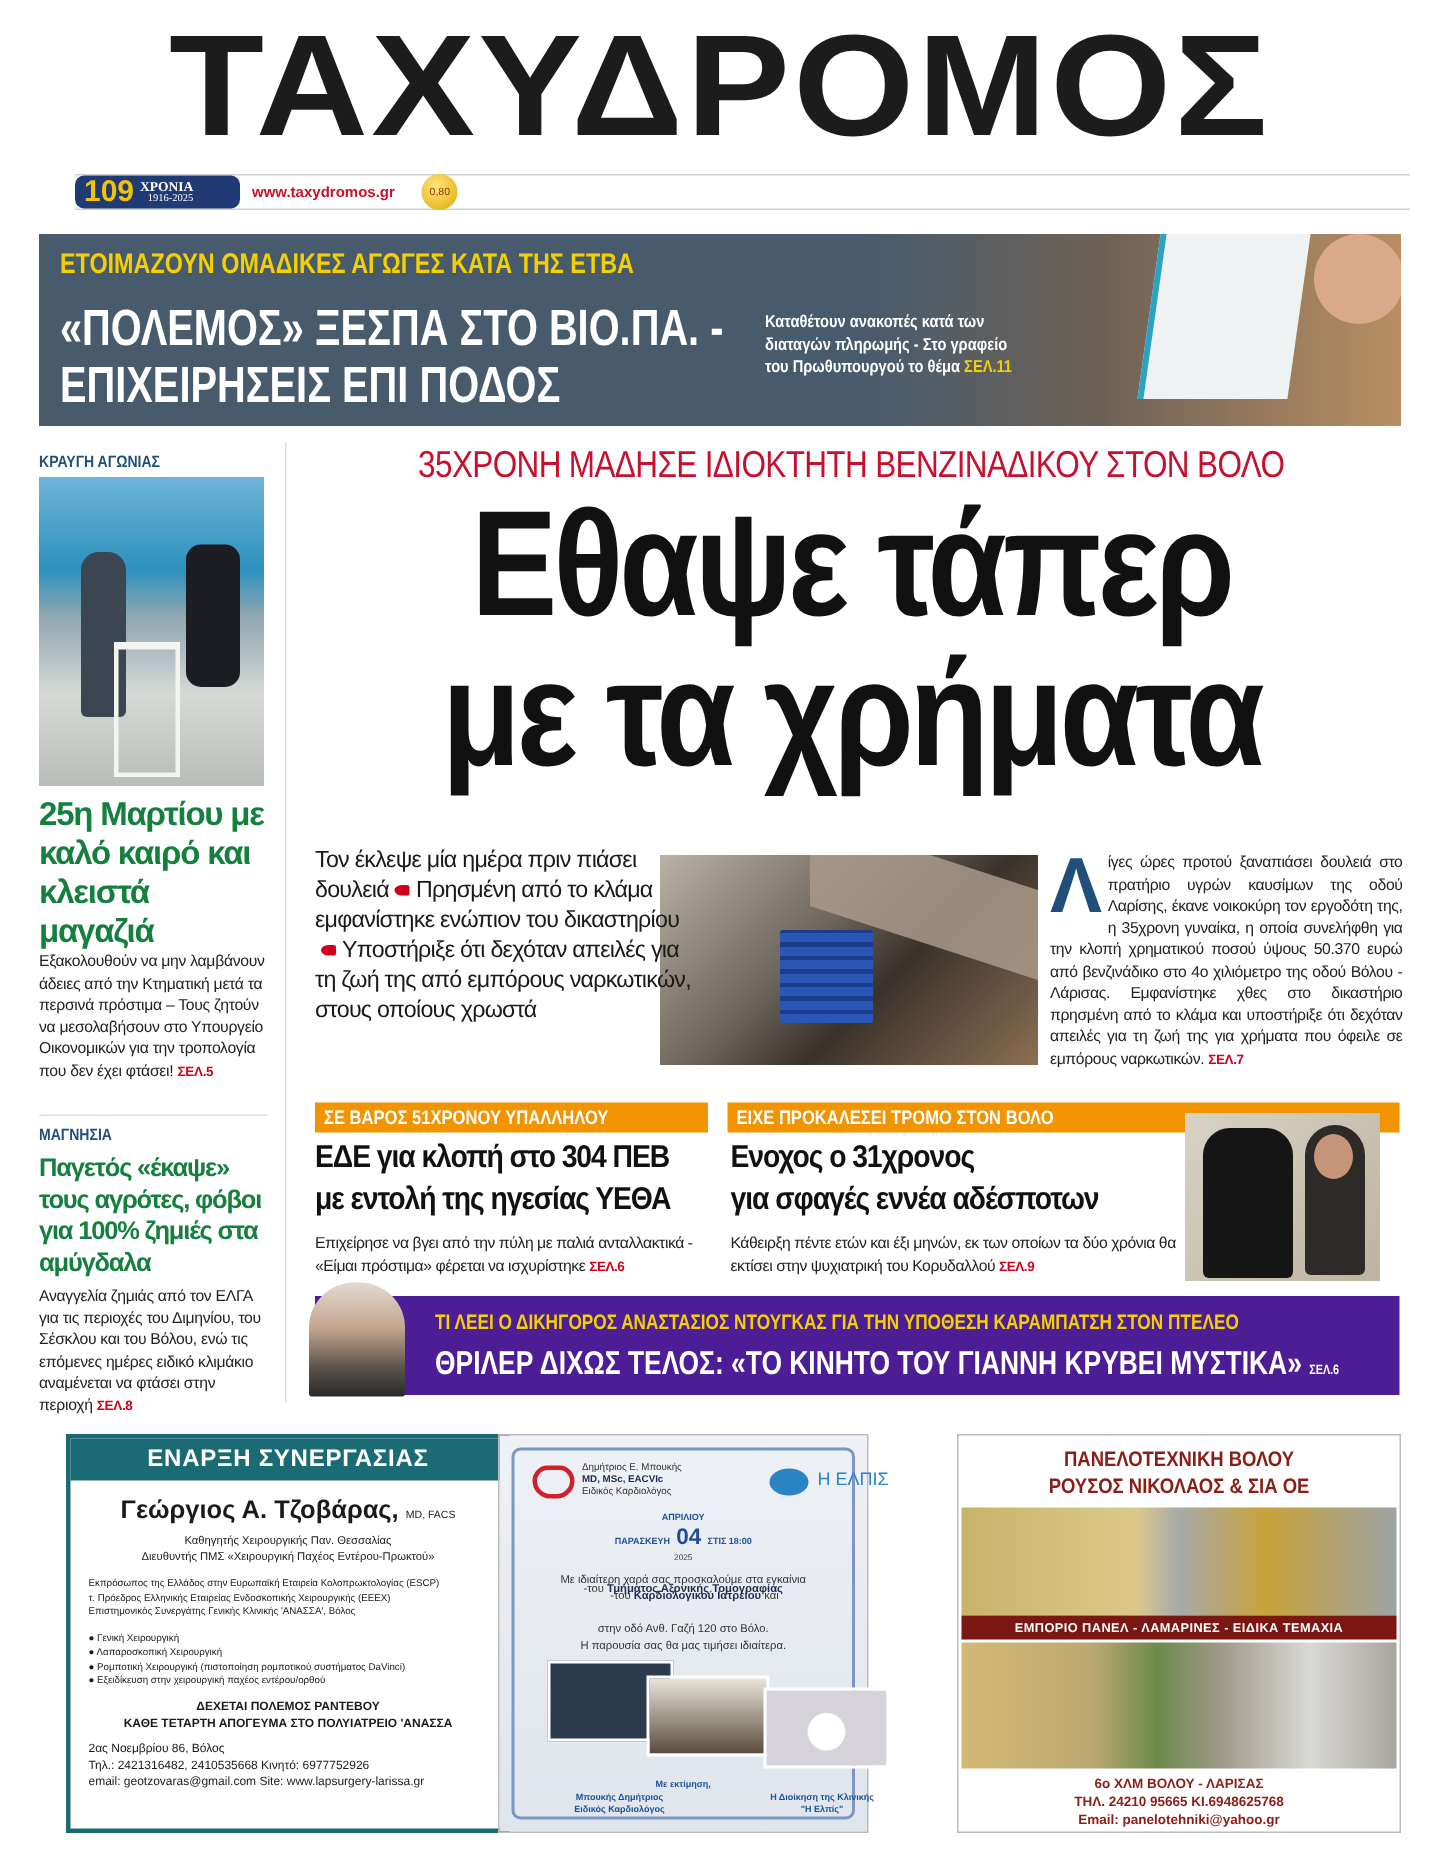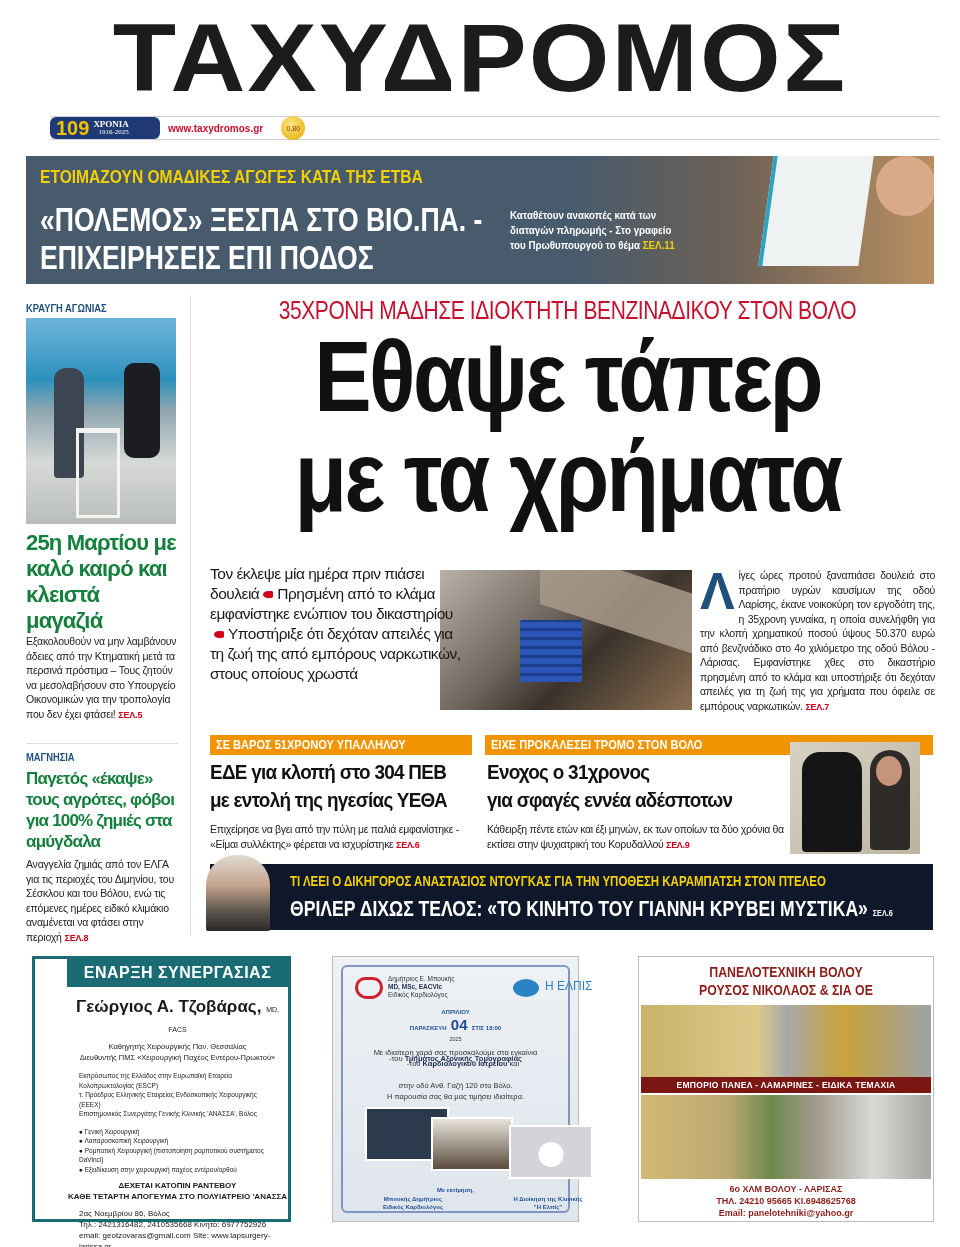--- a/index.html
+++ b/index.html
@@ -56,29 +56,29 @@
   .okick { background: #f29400; color: #fff; font-weight: 700; font-size: 13px; height: 20px; line-height: 20px; padding-left: 6px; white-space: nowrap; }
   .okick span { display: inline-block; transform: scaleX(0.85); transform-origin: left; }
   .subhd { font-weight: 700; font-size: 21px; line-height: 28px; letter-spacing: -0.8px; color: #111; transform: scaleX(0.9); transform-origin: left; white-space: nowrap; }
   .small { font-size: 10.5px; line-height: 14.5px; color: #222; letter-spacing: -0.3px; }
   #photo3 { left: 790px; top: 742px; width: 130px; height: 112px; background: linear-gradient(135deg, #d8d2c5, #bdb39f); overflow: hidden; }
   #photo3 .p1 { left: 12px; top: 10px; width: 60px; height: 100px; background: #151515; border-radius: 18px 18px 4px 4px; }
   #photo3 .p2 { left: 80px; top: 8px; width: 40px; height: 100px; background: #2d2a27; border-radius: 20px 20px 4px 4px; }
   #photo3 .face { left: 86px; top: 14px; width: 26px; height: 30px; background: #c69478; border-radius: 50%; }
 
   
-  #redstrip { left: 210px; top: 864px; width: 723px; height: 66px; background: #0f172a; }
+  #redstrip { left: 210px; top: 864px; width: 723px; height: 66px; background: #4c1d95; }
   #redstrip .k { left: 80px; top: 9px; color: #f4d000; font-weight: 700; font-size: 14px; transform: scaleX(0.82); transform-origin: left; white-space: nowrap; }
   #redstrip .h { left: 80px; top: 32px; color: #fff; font-weight: 700; font-size: 22px; transform: scaleX(0.8); transform-origin: left; white-space: nowrap; }
   #redstrip .h small { font-size: 9px; }
   #avatar { left: 206px; top: 855px; width: 64px; height: 76px; background: linear-gradient(180deg, #e1dad1 0%, #c4a48d 40%, #5a534c 75%, #2a2a2a 100%); border-radius: 30px 30px 2px 2px; }
 
   
   .ad { top: 956px; height: 266px; border: 1px solid #bbb; }
-  #ad1 { left: 32px; width: 259px; border: 3px solid #1b6b74; background: #fff; padding-left: 32px; }
+  #ad1 { left: 44px; width: 296px; border: 3px solid #1b6b74; background: #fff; }
   #ad1 .hdr { height: 28px; background: #1b6b74; color: #fff; font-weight: 700; font-size: 16px; text-align: center; line-height: 28px; letter-spacing: 0.5px; }
   #ad1 .name { text-align: center; font-weight: 700; font-size: 17px; margin-top: 10px; }
   #ad1 .name small { font-size: 7px; font-weight: 400; }
   #ad1 .c { text-align: center; font-size: 7.5px; line-height: 11px; }
   #ad1 .l { font-size: 6.5px; line-height: 9.5px; padding: 0 12px; }
   #ad1 .b { text-align: center; font-size: 8px; font-weight: 700; line-height: 11px; }
   #ad1 .ct { font-size: 8px; line-height: 11px; padding: 0 12px; }
 
   #ad2 { left: 332px; width: 247px; background: linear-gradient(180deg, #eef1f5, #dfe5ec); }
   #ad2 .frame { position: absolute; left: 8px; top: 8px; right: 8px; bottom: 8px; border: 2px solid #7f97c0; border-radius: 6px; }
@@ -161,21 +161,21 @@
   <span>ίγες ώρες προτού ξαναπιάσει δουλειά στο πρατήριο υγρών καυσίμων της οδού Λαρίσης, έκανε νοικοκύρη τον εργοδότη της, η 35χρονη γυναίκα, η οποία συνελήφθη για την κλοπή χρηματικού ποσού ύψους 50.370 ευρώ από βενζινάδικο στο 4ο χιλιόμετρο της οδού Βόλου - Λάρισας. Εμφανίστηκε χθες στο δικαστήριο πρησμένη από το κλάμα και υποστήριξε ότι δεχόταν απειλές για τη ζωή της για χρήματα που όφειλε σε εμπόρους ναρκωτικών.</span>
   <span class="sel-red">ΣΕΛ.7</span>
 </div>
 
 <div class="abs okick" style="left:210px; top:735px; width:262px;"><span>ΣΕ ΒΑΡΟΣ 51ΧΡΟΝΟΥ ΥΠΑΛΛΗΛΟΥ</span></div>
 <div class="abs subhd" style="left:210px; top:758px;">
   <div>ΕΔΕ για κλοπή στο 304 ΠΕΒ</div>
   <div>με εντολή της ηγεσίας ΥΕΘΑ</div>
 </div>
 <div class="abs small" style="left:210px; top:822px; width:265px;">
-  <span>Επιχείρησε να βγει από την πύλη με παλιά εμφανίστηκε - «Είμαι συλλέκτης» φέρεται να ισχυρίστηκε</span>
+  <span>Επιχείρησε να βγει από την πύλη με παλιά ανταλλακτικά - «Είμαι πρόστιμα» φέρεται να ισχυρίστηκε</span>
   <span class="sel-red">ΣΕΛ.6</span>
 </div>
 
 <div class="abs okick" style="left:485px; top:735px; width:448px;"><span>ΕΙΧΕ ΠΡΟΚΑΛΕΣΕΙ ΤΡΟΜΟ ΣΤΟΝ ΒΟΛΟ</span></div>
 <div id="photo3" class="abs">
   <div class="abs p1"></div>
   <div class="abs p2"></div>
   <div class="abs face"></div>
 </div>
 <div class="abs subhd" style="left:487px; top:758px;">
@@ -205,21 +205,21 @@
     <div>Εκπρόσωπος της Ελλάδος στην Ευρωπαϊκή Εταιρεία Κολοπρωκτολογίας (ESCP)</div>
     <div>τ. Πρόεδρος Ελληνικής Εταιρείας Ενδοσκοπικής Χειρουργικής (ΕΕΕΧ)</div>
     <div>Επιστημονικός Συνεργάτης Γενικής Κλινικής 'ΑΝΑΣΣΑ', Βόλος</div>
   </div>
   <div class="l" style="margin-top:8px;">
     <div>● <span>Γενική Χειρουργική</span></div>
     <div>● <span>Λαπαροσκοπική Χειρουργική</span></div>
     <div>● <span>Ρομποτική Χειρουργική (πιστοποίηση ρομποτικού συστήματος DaVinci)</span></div>
     <div>● <span>Εξειδίκευση στην χειρουργική παχέος εντέρου/ορθού</span></div>
   </div>
-  <div class="b" style="margin-top:6px;">ΔΕΧΕΤΑΙ ΚΑΤΟΠΙΝ ΡΑΝΤΕΒΟΥ</div>
+  <div class="b" style="margin-top:6px;">ΔΕΧΕΤΑΙ ΠΟΛΕΜΟΣ ΡΑΝΤΕΒΟΥ</div>
   <div class="b">ΚΑΘΕ ΤΕΤΑΡΤΗ ΑΠΟΓΕΥΜΑ ΣΤΟ ΠΟΛΥΙΑΤΡΕΙΟ 'ΑΝΑΣΣΑ</div>
   <div class="ct" style="margin-top:6px;">2ας Νοεμβρίου 86, Βόλος</div>
   <div class="ct">Τηλ.: 2421316482, 2410535668  Κινητό: 6977752926</div>
   <div class="ct">email: geotzovaras@gmail.com Site: www.lapsurgery-larissa.gr</div>
 </div>
 
 <div id="ad2" class="abs ad">
   <div class="frame"></div>
   <div class="abs" style="left:22px; top:20px; width:28px; height:22px; border:3px solid #d0202e; border-radius:12px 12px 14px 14px;"></div>
   <div class="t" style="top:18px; left:55px; width:100px; text-align:left; font-size:6.5px; line-height:8px;">

